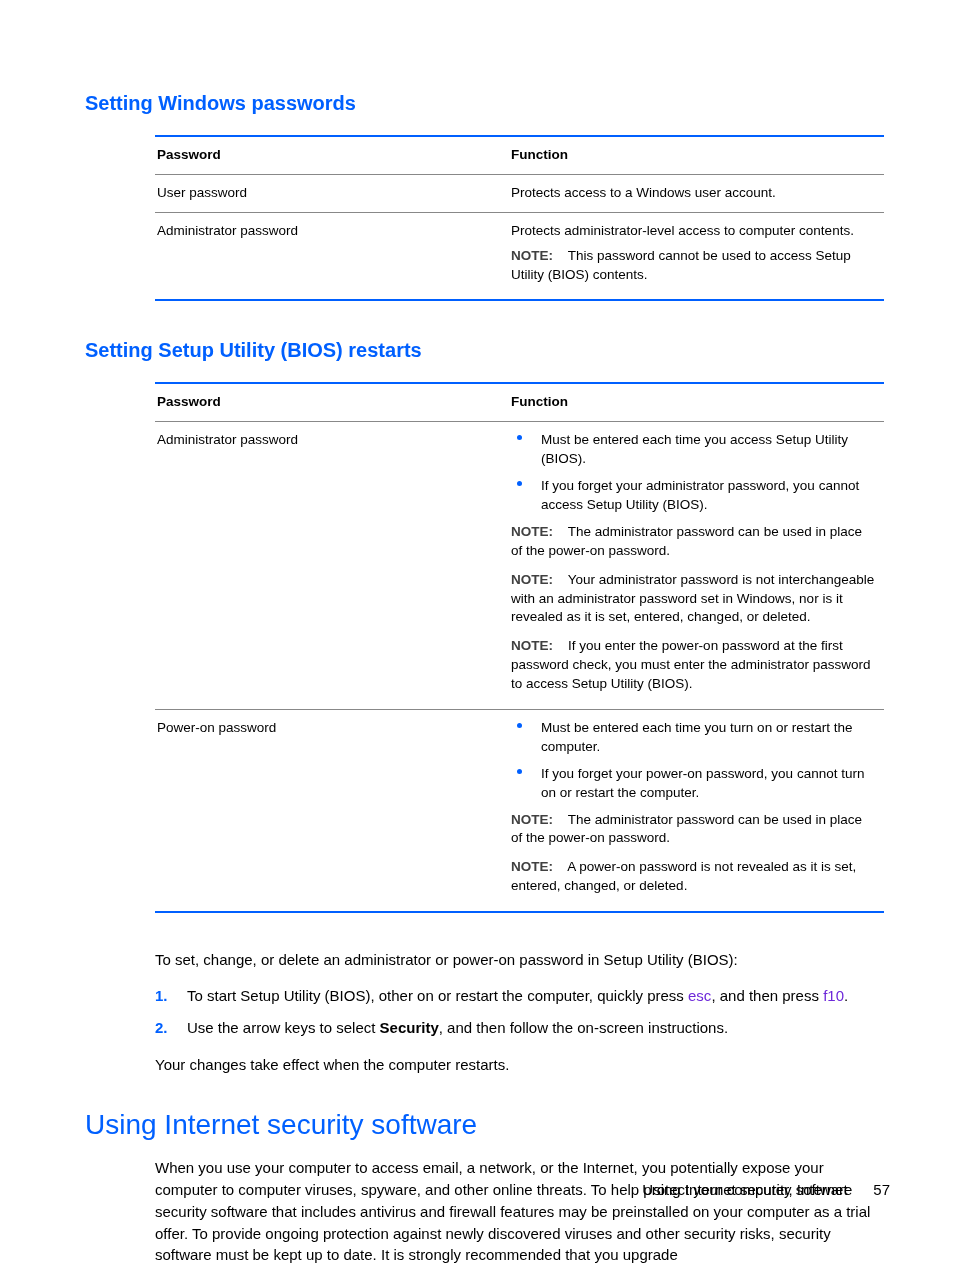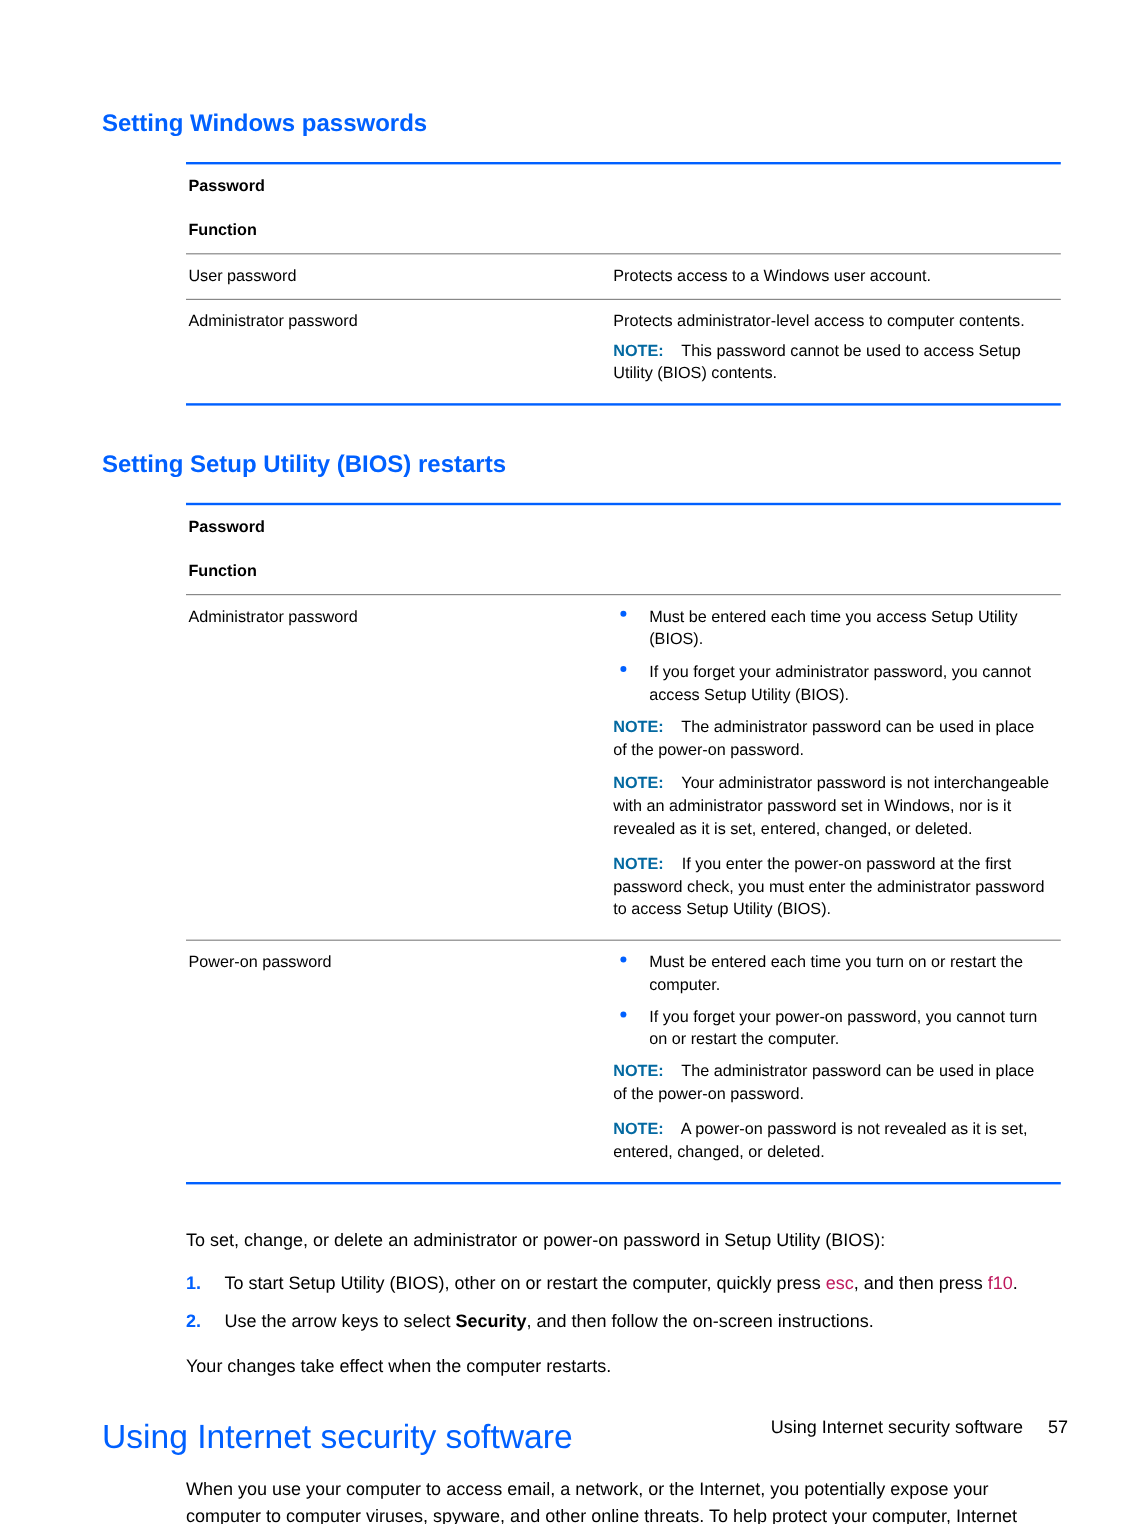--- a/index.html
+++ b/index.html
@@ -35,43 +35,43 @@
     margin-left: 70px;
     border-top: 2px solid #0060ff;
     border-bottom: 2px solid #0060ff;
     margin-bottom: 36px;
   }
   .trow {
     display: flex;
     border-bottom: 1px solid #888;
   }
   .trow:last-child { border-bottom: none; }
-  .thead { font-weight: bold; flex-direction: column; }
+  .thead { font-weight: bold; }
   .tcell {
     padding: 9px 8px 9px 2px;
     font-size: 13.5px;
     line-height: 1.4;
   }
   .col1 { width: 354px; flex-shrink: 0; }
   .col2 { flex: 1; }
-  .note-label { color: #0369a1; font-weight: bold; }
+  .note-label { color: #404040; font-weight: bold; }
   .bullet-row { display: flex; margin-bottom: 8px; }
   .bullet-dot { flex-shrink: 0; width: 30px; display: flex; justify-content: flex-start; align-items: flex-start; padding-top: 4px; }
   .bdot {
     width: 5px; height: 5px; border-radius: 50%; background: #0060ff; margin-left: 6px;
   }
   .bullet-text { flex: 1; }
   .note-block { margin-top: 6px; margin-bottom: 6px; }
   .note-block + .note-block { margin-top: 10px; }
   .body-text { margin-left: 70px; margin-bottom: 14px; font-size: 15px; line-height: 1.45; }
   ol.steps { margin: 0 0 14px 70px; padding-left: 0; list-style: none; counter-reset: step; }
   ol.steps li { display: flex; font-size: 15px; line-height: 1.5; margin-bottom: 10px; }
   .step-num { color: #0060ff; font-weight: bold; width: 32px; flex-shrink: 0; }
   .step-body { flex: 1; }
-  .kw-blue { color: #be185d; }
+  .kw-blue { color: #6d28d9; }
   .kw-bold { font-weight: bold; }
   .footer {
     position: absolute;
     bottom: 70px;
     right: 64px;
     font-size: 15px;
   }
 </style>
 </head>
 <body>

